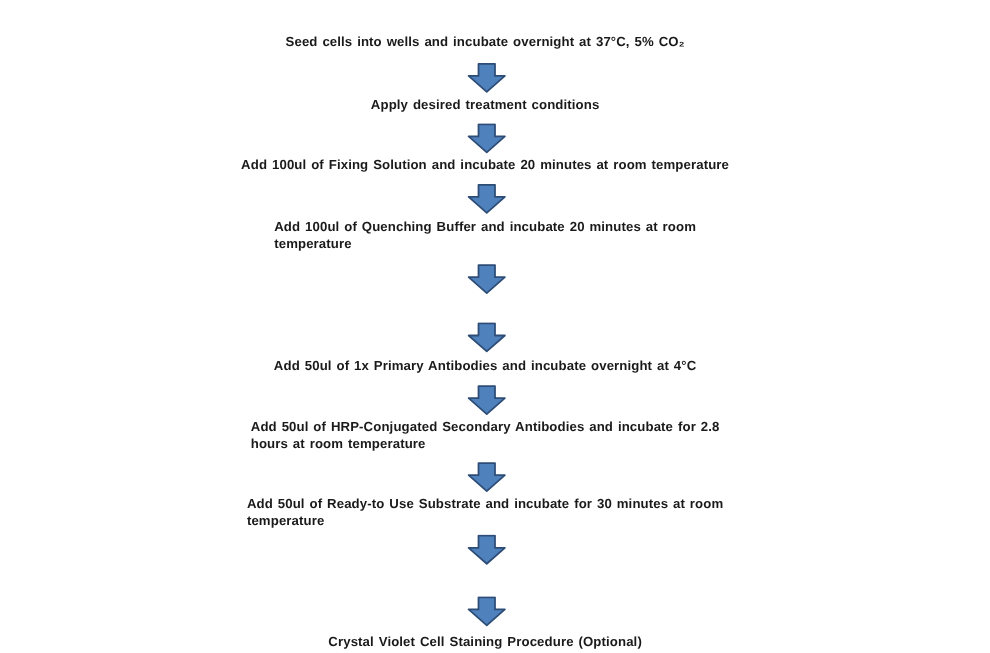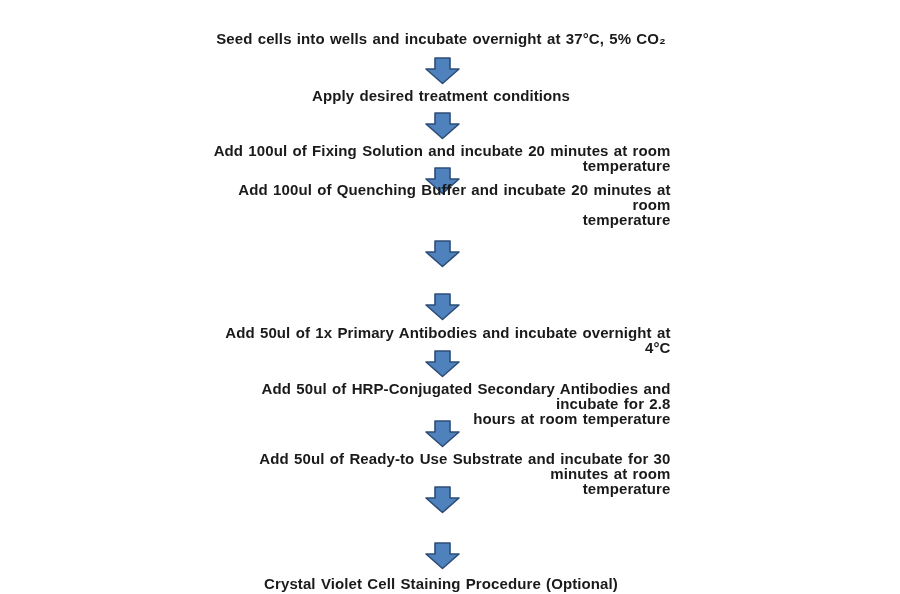--- a/index.html
+++ b/index.html
@@ -27,26 +27,26 @@
     font-size: 17px;
     font-weight: bold;
     letter-spacing: 0.6px;
     color: var(--text);
     white-space: nowrap;
   }
   .step {
     position: absolute;
     left: 441px;
     transform: translateX(-50%);
-    font-size: 15px;
+    font-size: 12px;
     font-weight: bold;
     line-height: 15px;
     letter-spacing: 0.1px;
     word-spacing: 1px;
-    text-align: right;
+    text-align: left;
     color: var(--text);
     white-space: pre-line;
   }
   .arrow {
     position: absolute;
     left: 443px;
     transform: translateX(-50%);
     width: 37px;
     height: 28px;
     line-height: 0;
@@ -81,21 +81,21 @@
   </div>
 
   <div class="step" style="top:143px">Add 100ul of Fixing Solution and incubate 20 minutes at room temperature</div>
 
   <div class="arrow" style="top:167px">
     <svg width="37" height="28" viewBox="0 0 37 28">
         <polygon points="10.5,1 25.5,1 25.5,12 34.5,12 18,26.5 1.5,12 10.5,12"></polygon>
       </svg>
   </div>
 
-  <div class="step" style="top:182px">Add 100ul of Quenching Buffer and incubate 20 minutes at room
+  <div class="step" style="top:199px">Add 100ul of Quenching Buffer and incubate 20 minutes at room
 temperature</div>
 
   <div class="arrow" style="top:240px">
     <svg width="37" height="28" viewBox="0 0 37 28">
         <polygon points="10.5,1 25.5,1 25.5,12 34.5,12 18,26.5 1.5,12 10.5,12"></polygon>
       </svg>
   </div>
 
 
   <div class="arrow" style="top:293px">

